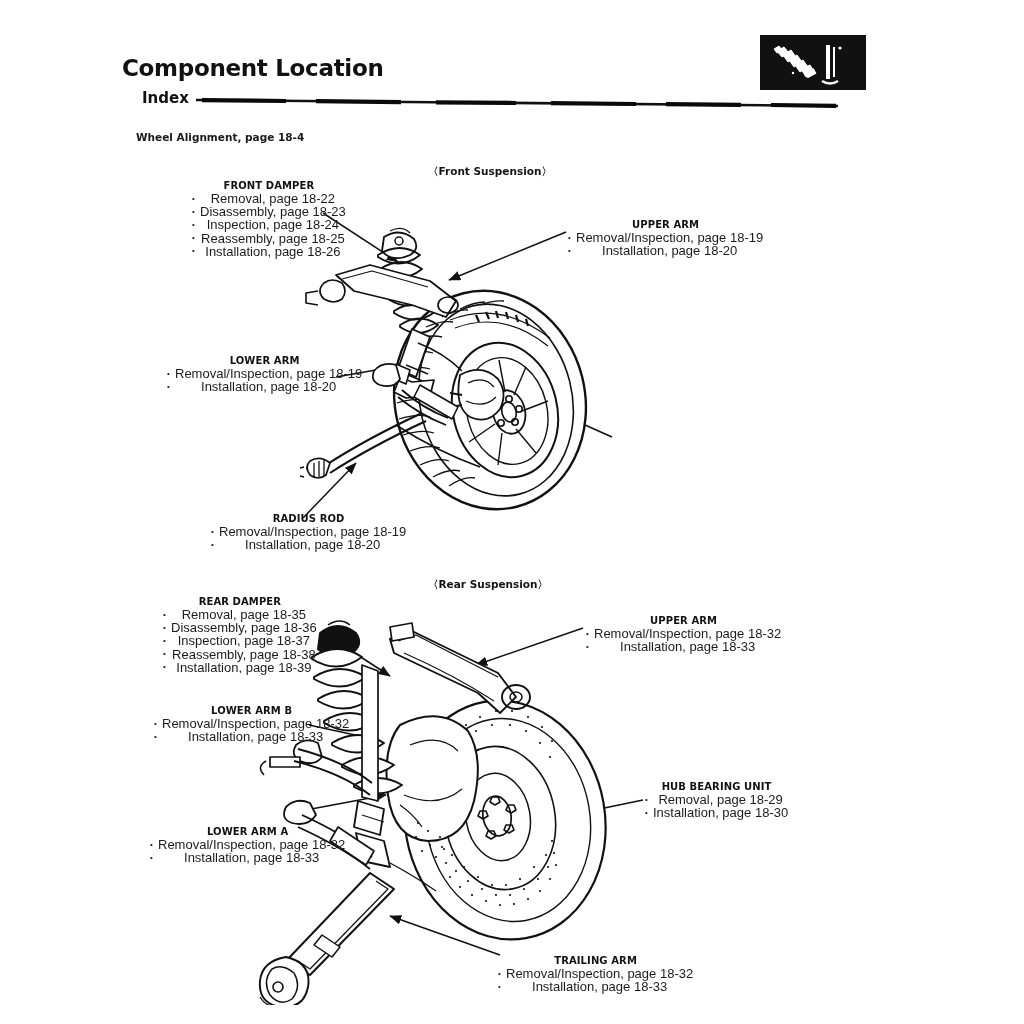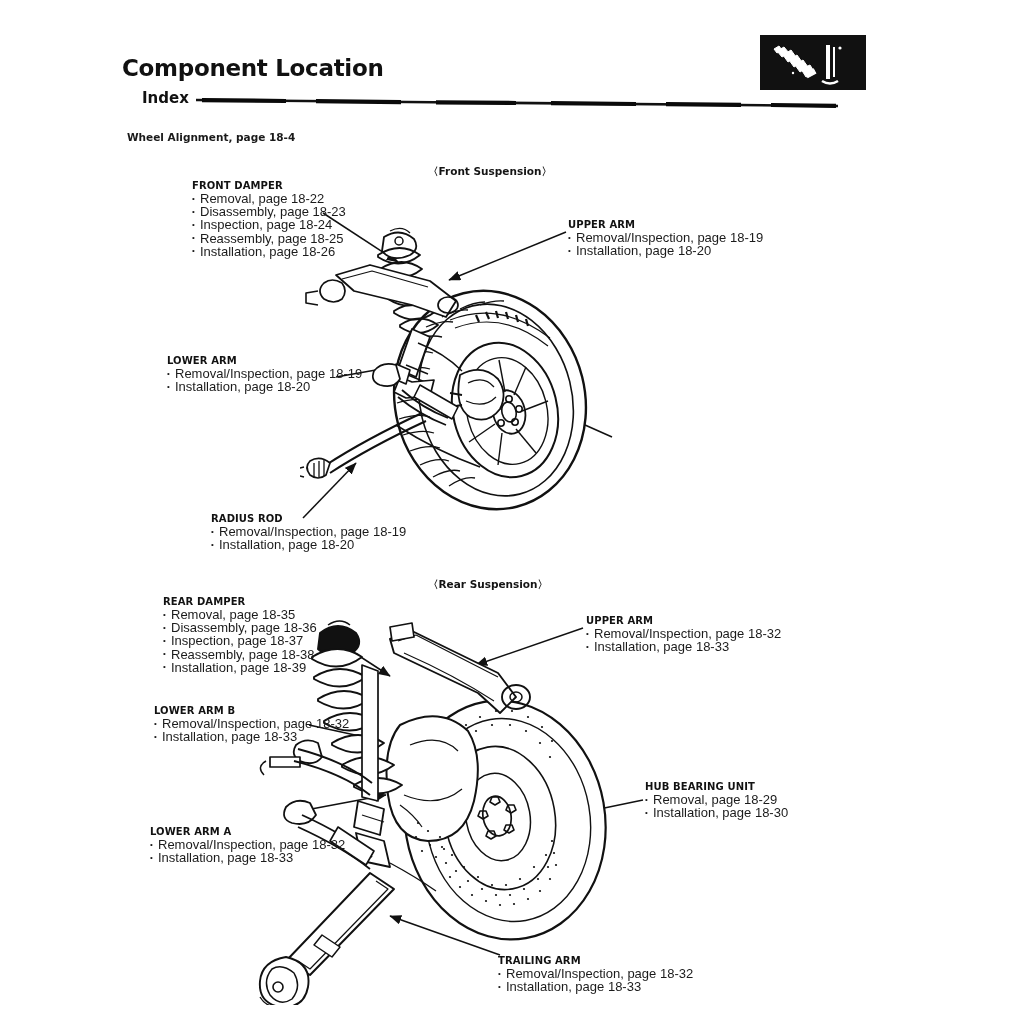--- a/index.html
+++ b/index.html
@@ -59,21 +59,21 @@
     left: 760px;
     top: 35px;
     width: 106px;
     height: 55px;
     background: #111;
   }
   .section-marker svg { display: block; }
 
   .alignment-note {
     position: absolute;
-    left: 127px;
+    left: 136px;
     top: 131px;
     font-size: 10.5px;
     font-weight: bold;
     color: #1a1a1a;
     font-family: "DejaVu Sans", sans-serif;
   }
 
   
   .group-heading {
     position: absolute;
@@ -81,20 +81,21 @@
     font-weight: bold;
     font-family: "DejaVu Sans", sans-serif;
     color: #141414;
     white-space: nowrap;
   }
 
   
   .callout {
     position: absolute;
     white-space: nowrap;
+    text-align: center;
   }
   .callout-title {
     font-size: 10px;
     font-weight: bold;
     letter-spacing: 0.1px;
     font-family: "DejaVu Sans", sans-serif;
     color: #121212;
     margin-bottom: 1px;
   }
   .callout ul {

